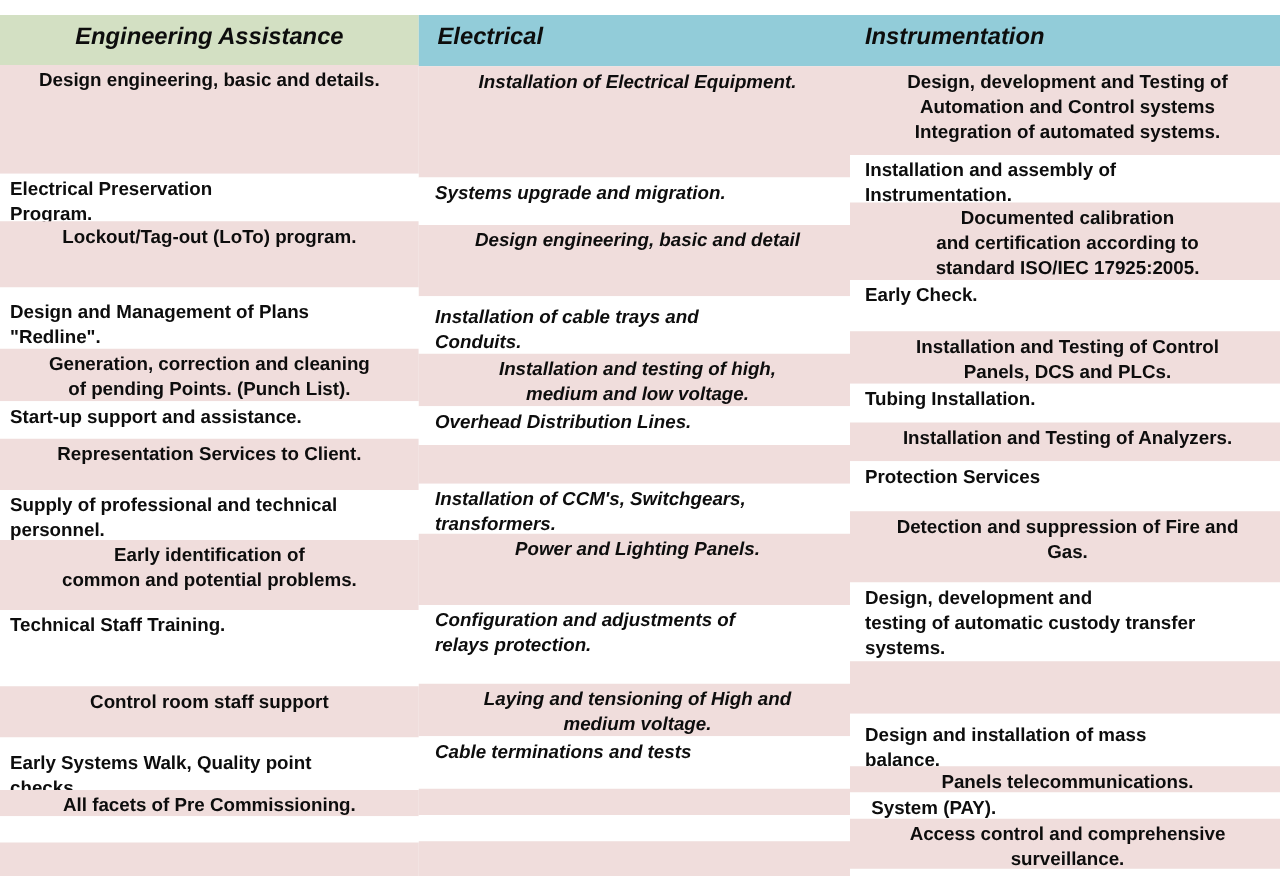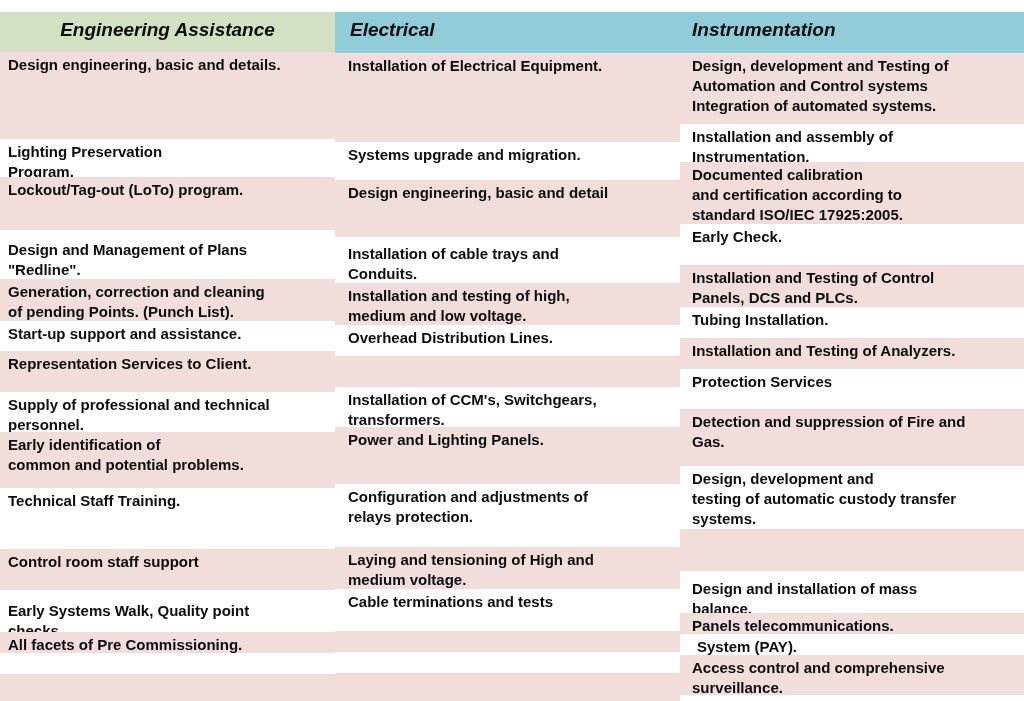--- a/index.html
+++ b/index.html
@@ -24,34 +24,34 @@
   }
   .hdr-green{background:#d3e0c3;text-align:center;}
   .hdr-blue{background:#92ccd9;padding-left:15px;}
   .col3 .hdr-blue{padding-left:12px;}
   .cell{
     box-sizing:border-box;
     font-size:15px;line-height:20px;
     white-space:pre-line;
     padding:3px 8px 0 8px;
   }
-  .col2 .cell{padding-left:13px;}
+  .col2 .cell{padding-left:13px;font-style:italic;}
   .col3 .cell{padding-left:12px;}
-  .p{background:#f0dddc;}
+  .p{background:#f0dddc;text-align:center;}
   .w{background:#ffffff;}
 </style>
 </head>
 <body>
 
 <div class="page">
 
   <div class="col col1">
     <div class="hdr hdr-green">Engineering Assistance</div>
     <div class="cell p" style="height:89px">Design engineering, basic and details.</div>
-    <div class="cell w" style="height:38px">Lighting Preservation
+    <div class="cell w" style="height:38px">Electrical Preservation
 Program.</div>
     <div class="cell p" style="height:54px">Lockout/Tag-out (LoTo) program.</div>
     <div class="cell w" style="height:49px;padding-top:10px">Design and Management of Plans
 "Redline".</div>
     <div class="cell p" style="height:42px">Generation, correction and cleaning
 of pending Points. (Punch List).</div>
     <div class="cell w" style="height:31px">Start-up support and assistance.</div>
     <div class="cell p" style="height:42px">Representation Services to Client.</div>
     <div class="cell w" style="height:40px">Supply of professional and technical
 personnel.</div>

